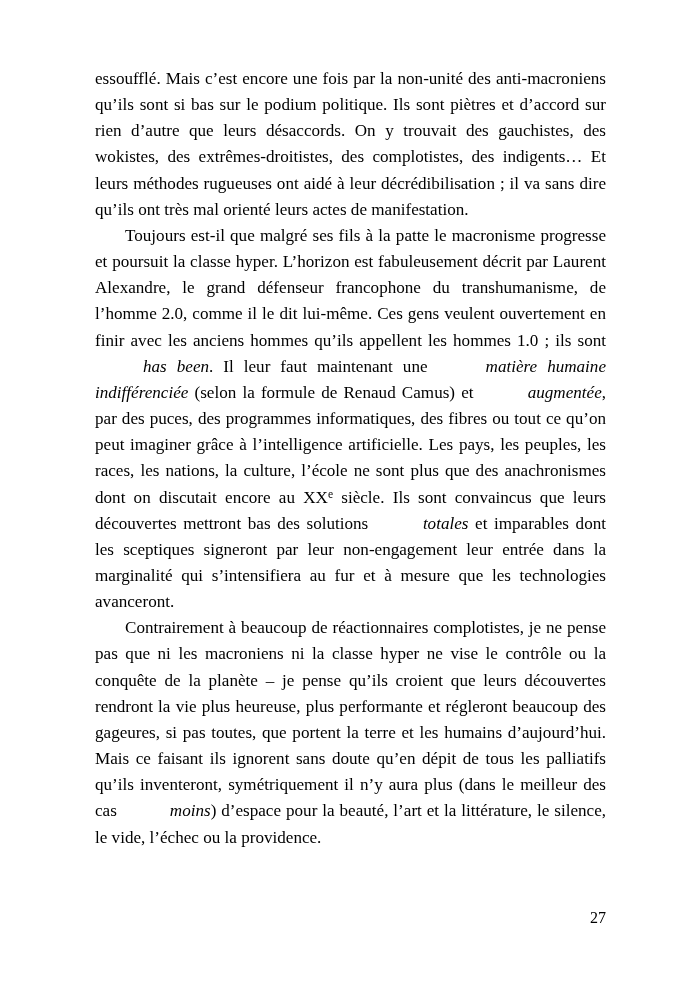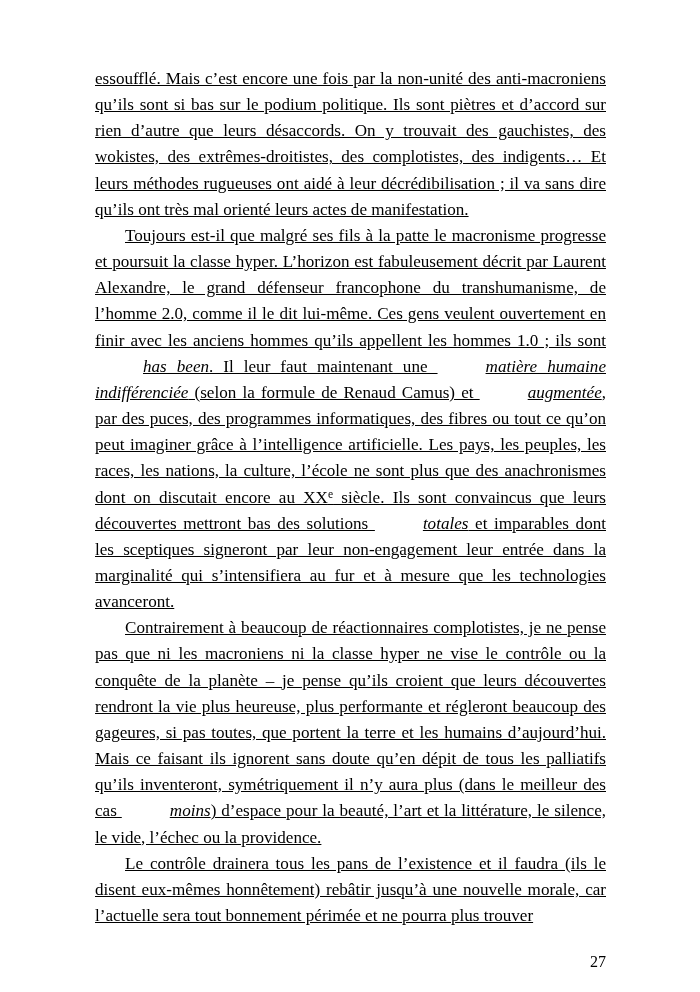--- a/index.html
+++ b/index.html
@@ -18,21 +18,20 @@
     height: 992px;
     background: #ffffff;
     overflow: hidden;
     box-sizing: border-box;
   }
   .text-block {
     position: absolute;
     left: 95px;
     top: 66px;
     width: 511px;
-    text-decoration: underline;
   }
   .para {
     margin: 0;
     text-align: justify;
     text-justify: inter-word;
     font-size: 17.1px;
     line-height: 26.15px;
     hyphens: manual;
     word-spacing: normal;
     -webkit-font-smoothing: antialiased;
@@ -45,34 +44,33 @@
     margin-left: 48px;
   }
   .para sup {
     font-size: 0.68em;
     line-height: 0;
     vertical-align: 0.42em;
   }
   .folio {
     position: absolute;
     left: 95px;
-    top: 952px;
+    top: 908px;
     width: 511px;
     text-align: right;
     font-size: 16px;
     line-height: 20px;
   }
 </style>
 </head>
 <body>
 
 <div class="page">
 
   <div class="text-block">
     <p class="para" id="para-1"><span>essoufflé. Mais c’est encore une fois par la non-unité des anti-macroniens qu’ils sont si bas sur le podium politique. Ils sont piètres et d’accord sur rien d’autre que leurs désaccords. On y trouvait des gauchistes, des wokistes, des extrêmes-droitistes, des complotistes, des indigents… Et leurs méthodes rugueuses ont aidé à leur décrédibilisation ; il va sans dire qu’ils ont très mal orienté leurs actes de manifestation.</span></p>
     <p class="para indent" id="para-2"><span>Toujours est-il que malgré ses fils à la patte le macronisme progresse et poursuit la classe hyper. L’horizon est fabuleusement décrit par Laurent Alexandre, le grand défenseur francophone du transhumanisme, de l’homme 2.0, comme il le dit lui-même. Ces gens veulent ouvertement en finir avec les anciens hommes qu’ils appellent les hommes 1.0 ; ils sont </span><em>has been</em><span>. Il leur faut maintenant une </span><em>matière humaine indifférenciée</em><span> (selon la formule de Renaud Camus) et </span><em>augmentée</em><span>, par des puces, des programmes informatiques, des fibres ou tout ce qu’on peut imaginer grâce à l’intelligence artificielle. Les pays, les peuples, les races, les nations, la culture, l’école ne sont plus que des anachronismes dont on discutait encore au XX</span><sup>e</sup><span> siècle. Ils sont convaincus que leurs découvertes mettront bas des solutions </span><em>totales</em><span> et imparables dont les sceptiques signeront par leur non-engagement leur entrée dans la marginalité qui s’intensifiera au fur et à mesure que les technologies avanceront.</span></p>
     <p class="para indent" id="para-3"><span>Contrairement à beaucoup de réactionnaires complotistes, je ne pense pas que ni les macroniens ni la classe hyper ne vise le contrôle ou la conquête de la planète – je pense qu’ils croient que leurs découvertes rendront la vie plus heureuse, plus performante et régleront beaucoup des gageures, si pas toutes, que portent la terre et les humains d’aujourd’hui. Mais ce faisant ils ignorent sans doute qu’en dépit de tous les palliatifs qu’ils inventeront, symétriquement il n’y aura plus (dans le meilleur des cas </span><em>moins</em><span>) d’espace pour la beauté, l’art et la littérature, le silence, le vide, l’échec ou la providence.</span></p>
-    <p class="para indent" id="para-4"><span>Le contrôle drainera tous les pans de l’existence et il faudra (ils le disent eux-mêmes honnêtement) rebâtir jusqu’à une nouvelle morale, car l’actuelle sera tout bonnement périmée et ne pourra plus trouver</span></p>
   </div>
 
   <div class="folio">27</div>
 
 </div>
 
 </body></html>

